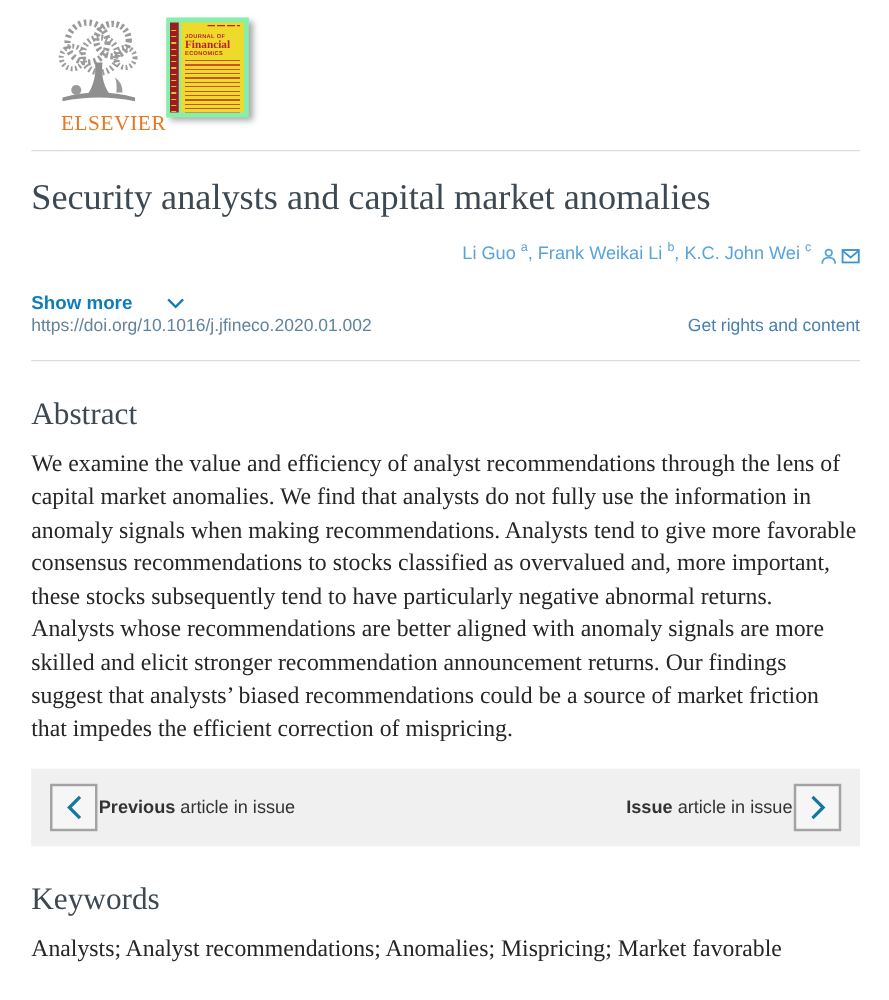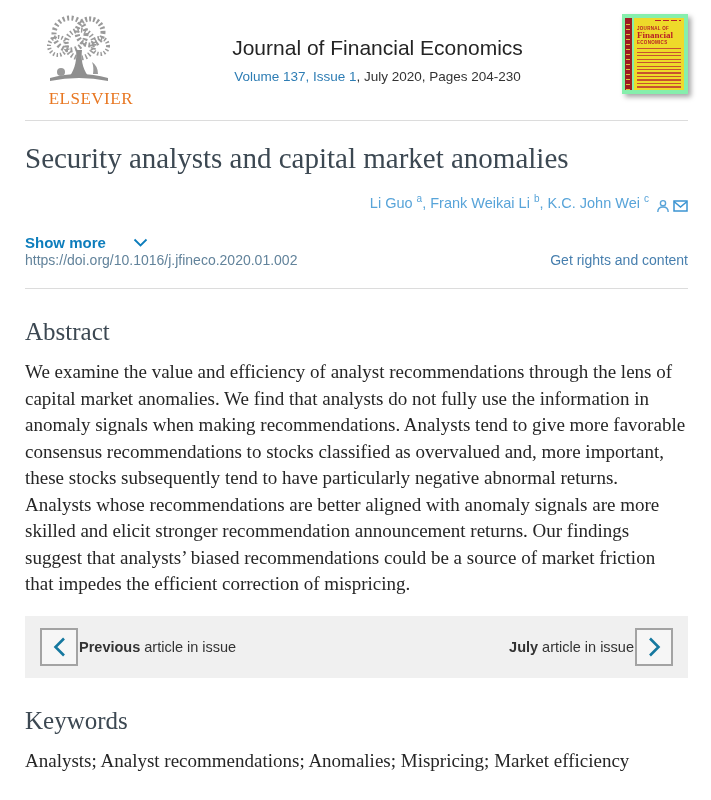--- a/index.html
+++ b/index.html
@@ -120,26 +120,20 @@
           </g>
           <path d="M36 38 C37 48 35 56 30 64 L48 64 C42 55 41 47 42 38 Z" fill="#8f8f8f"></path>
           <path d="M10 66 Q39 58 68 66 L68 69 Q39 63 10 69 Z" fill="#8f8f8f"></path>
           <circle cx="21" cy="60" r="4" fill="#9a9a9a"></circle>
           <path d="M52 50 q6 4 6 12 l-5 0 q1 -7 -1 -12z" fill="#9a9a9a"></path>
         </svg>
       </span>
       <div class="logo-word">ELSEVIER</div>
     </div>
 
-    <div class="head-center">
-      <h1 class="journal-title">Journal of Financial Economics</h1>
-      <div class="issue-line">
-        <span class="vol-link">Volume 137, Issue 1</span><span>, July 2020, Pages 204-230</span>
-      </div>
-    </div>
 
     <div class="cover">
       <div class="cover-spine"></div>
       <div class="cover-yellow">
         <div class="cover-topline"></div>
         <div class="cover-t1">JOURNAL OF</div>
         <div class="cover-t2">Financial</div>
         <div class="cover-t3">ECONOMICS</div>
         <div class="cover-toc"></div>
         <div class="cover-foot"></div>
@@ -186,26 +180,26 @@
   <div class="issue-nav">
     <div class="nav-group">
       <button class="nav-btn">
         <svg width="13" height="20" viewBox="0 0 13 20">
             <path d="M11 1.5 L2.5 10 L11 18.5" fill="none" stroke="#15789f" stroke-width="2.6"></path>
           </svg>
       </button>
       <span class="nav-label"><b>Previous</b><span> article in issue</span></span>
     </div>
     <div class="nav-group">
-      <span class="nav-label"><b>July</b><span> article in issue</span></span>
+      <span class="nav-label"><b>Issue</b><span> article in issue</span></span>
       <button class="nav-btn">
         <svg width="13" height="20" viewBox="0 0 13 20">
             <path d="M2 1.5 L10.5 10 L2 18.5" fill="none" stroke="#15789f" stroke-width="2.6"></path>
           </svg>
       </button>
     </div>
   </div>
 
   
   <h3 class="section-heading">Keywords</h3>
-  <p class="keywords-text">Analysts; Analyst recommendations; Anomalies; Mispricing; Market efficiency</p>
+  <p class="keywords-text">Analysts; Analyst recommendations; Anomalies; Mispricing; Market favorable</p>
 
 </div>
 
 </body></html>

